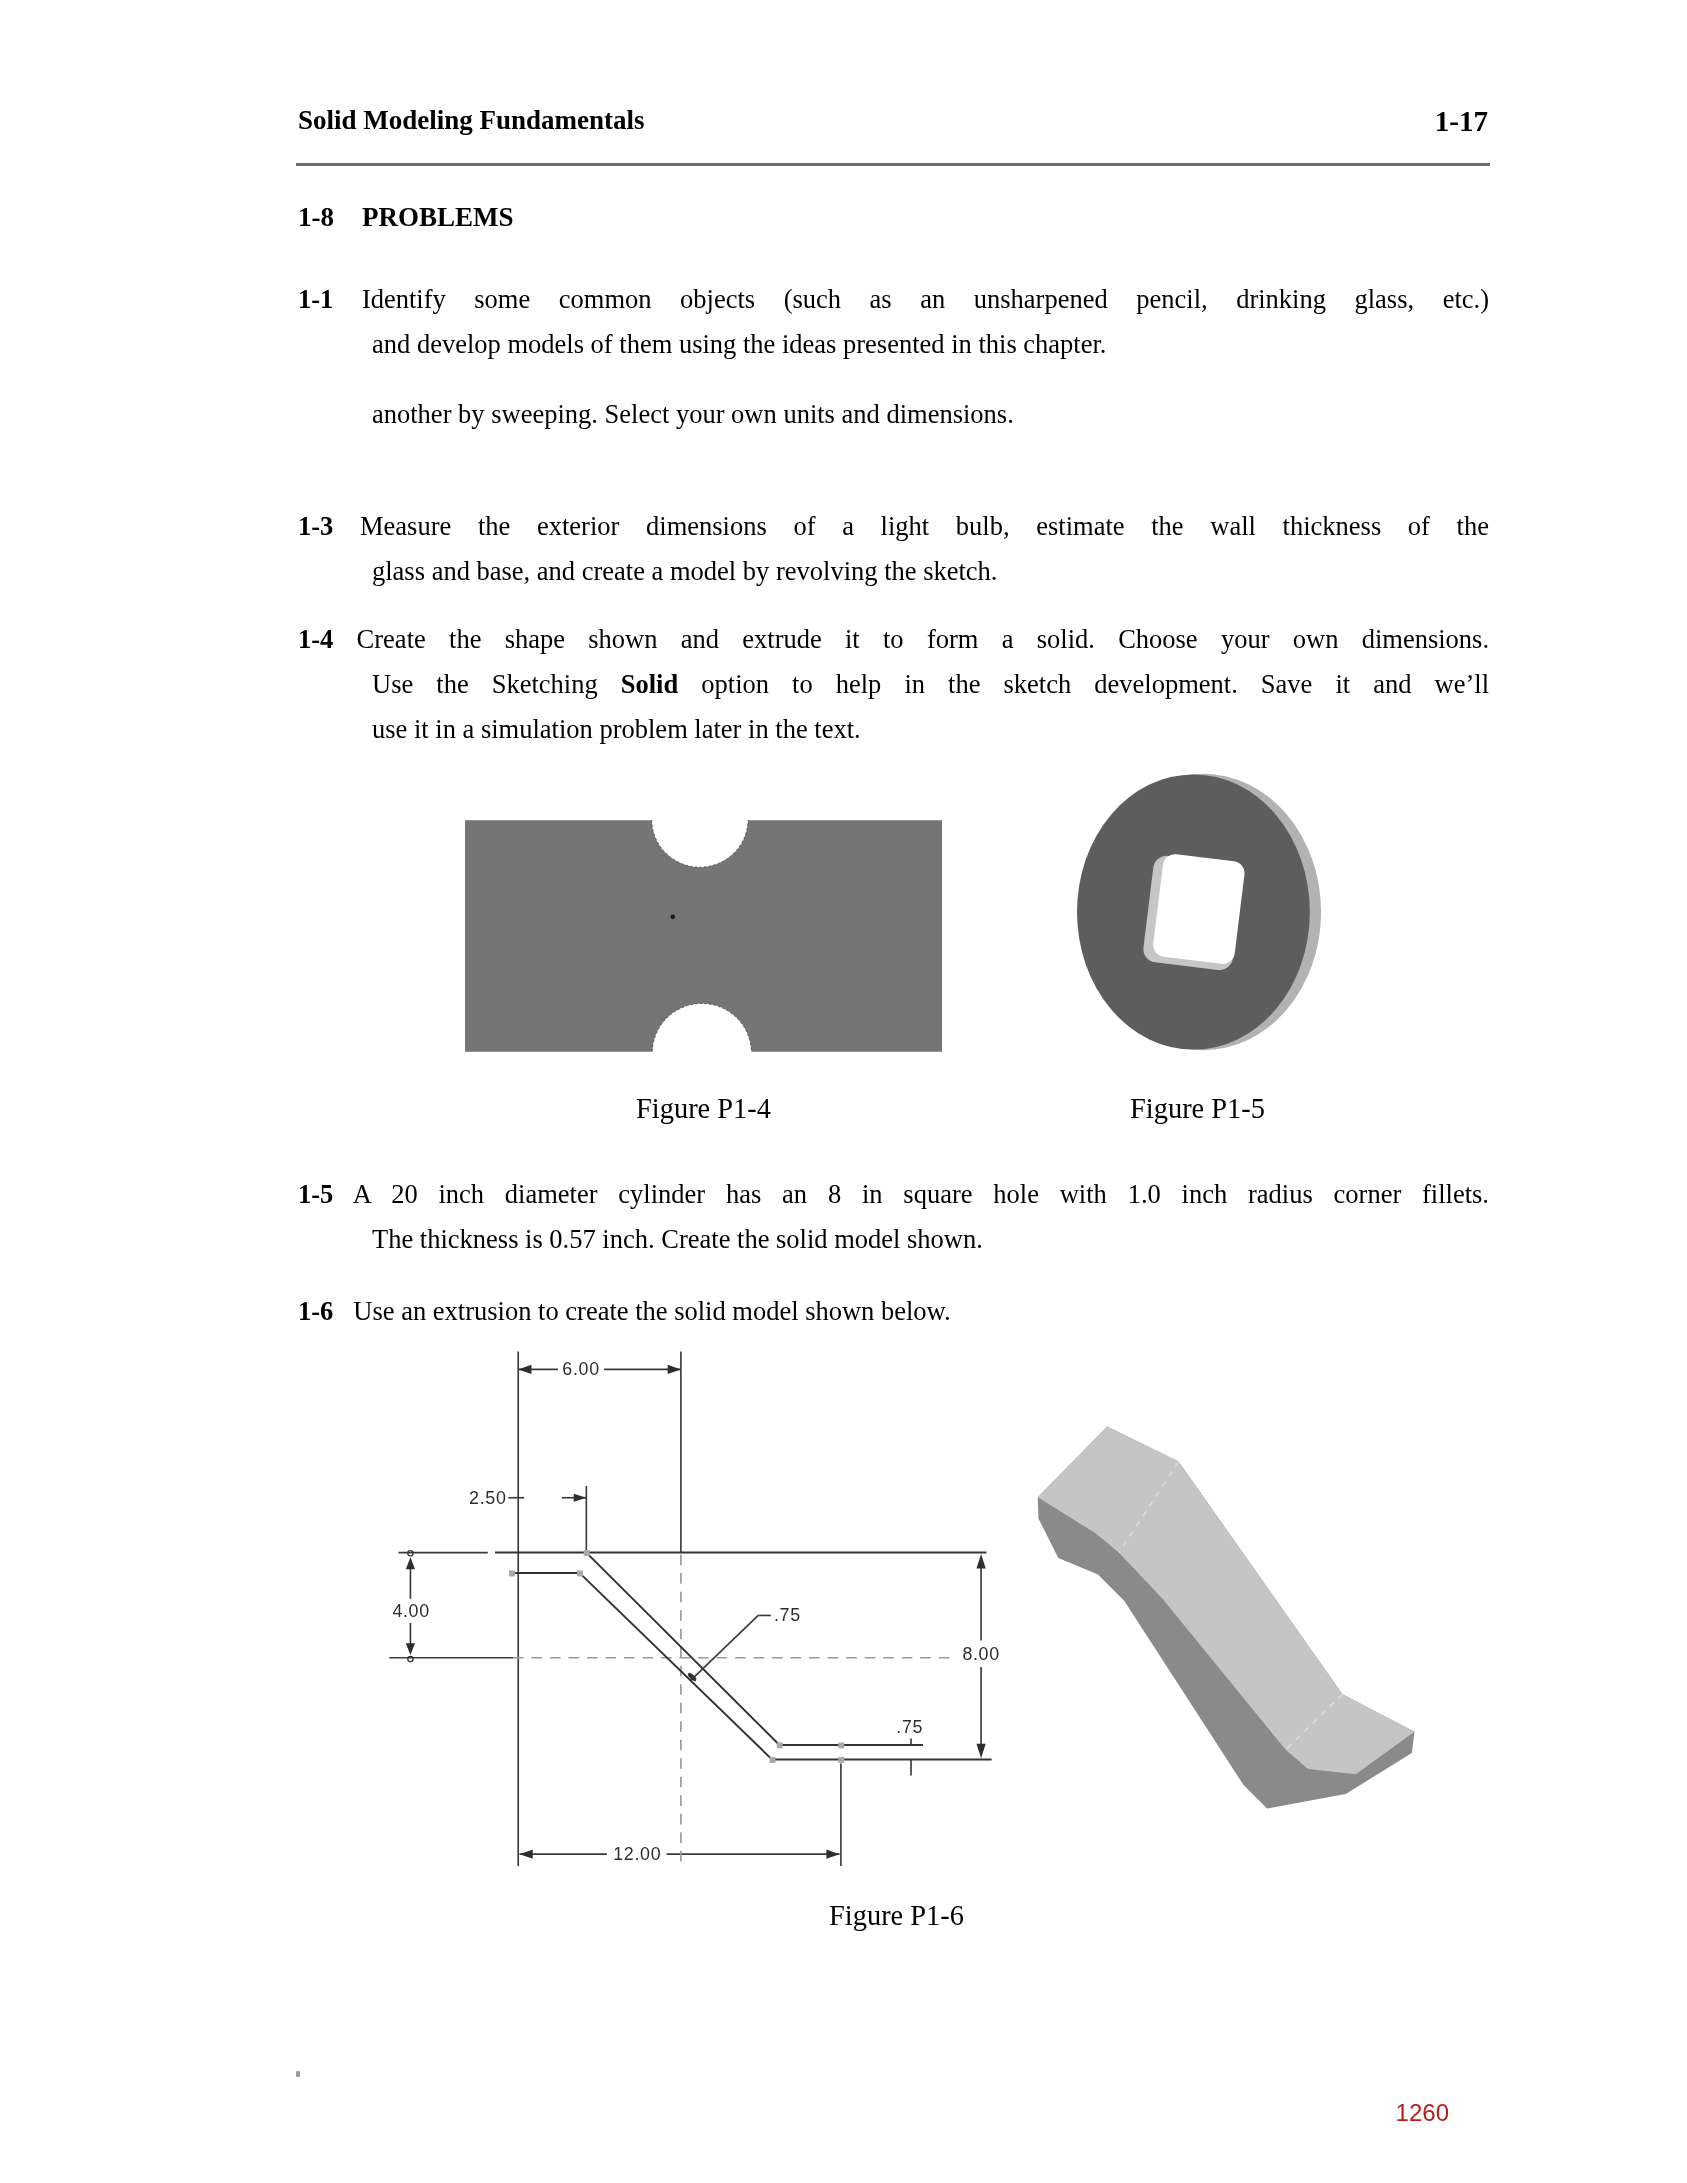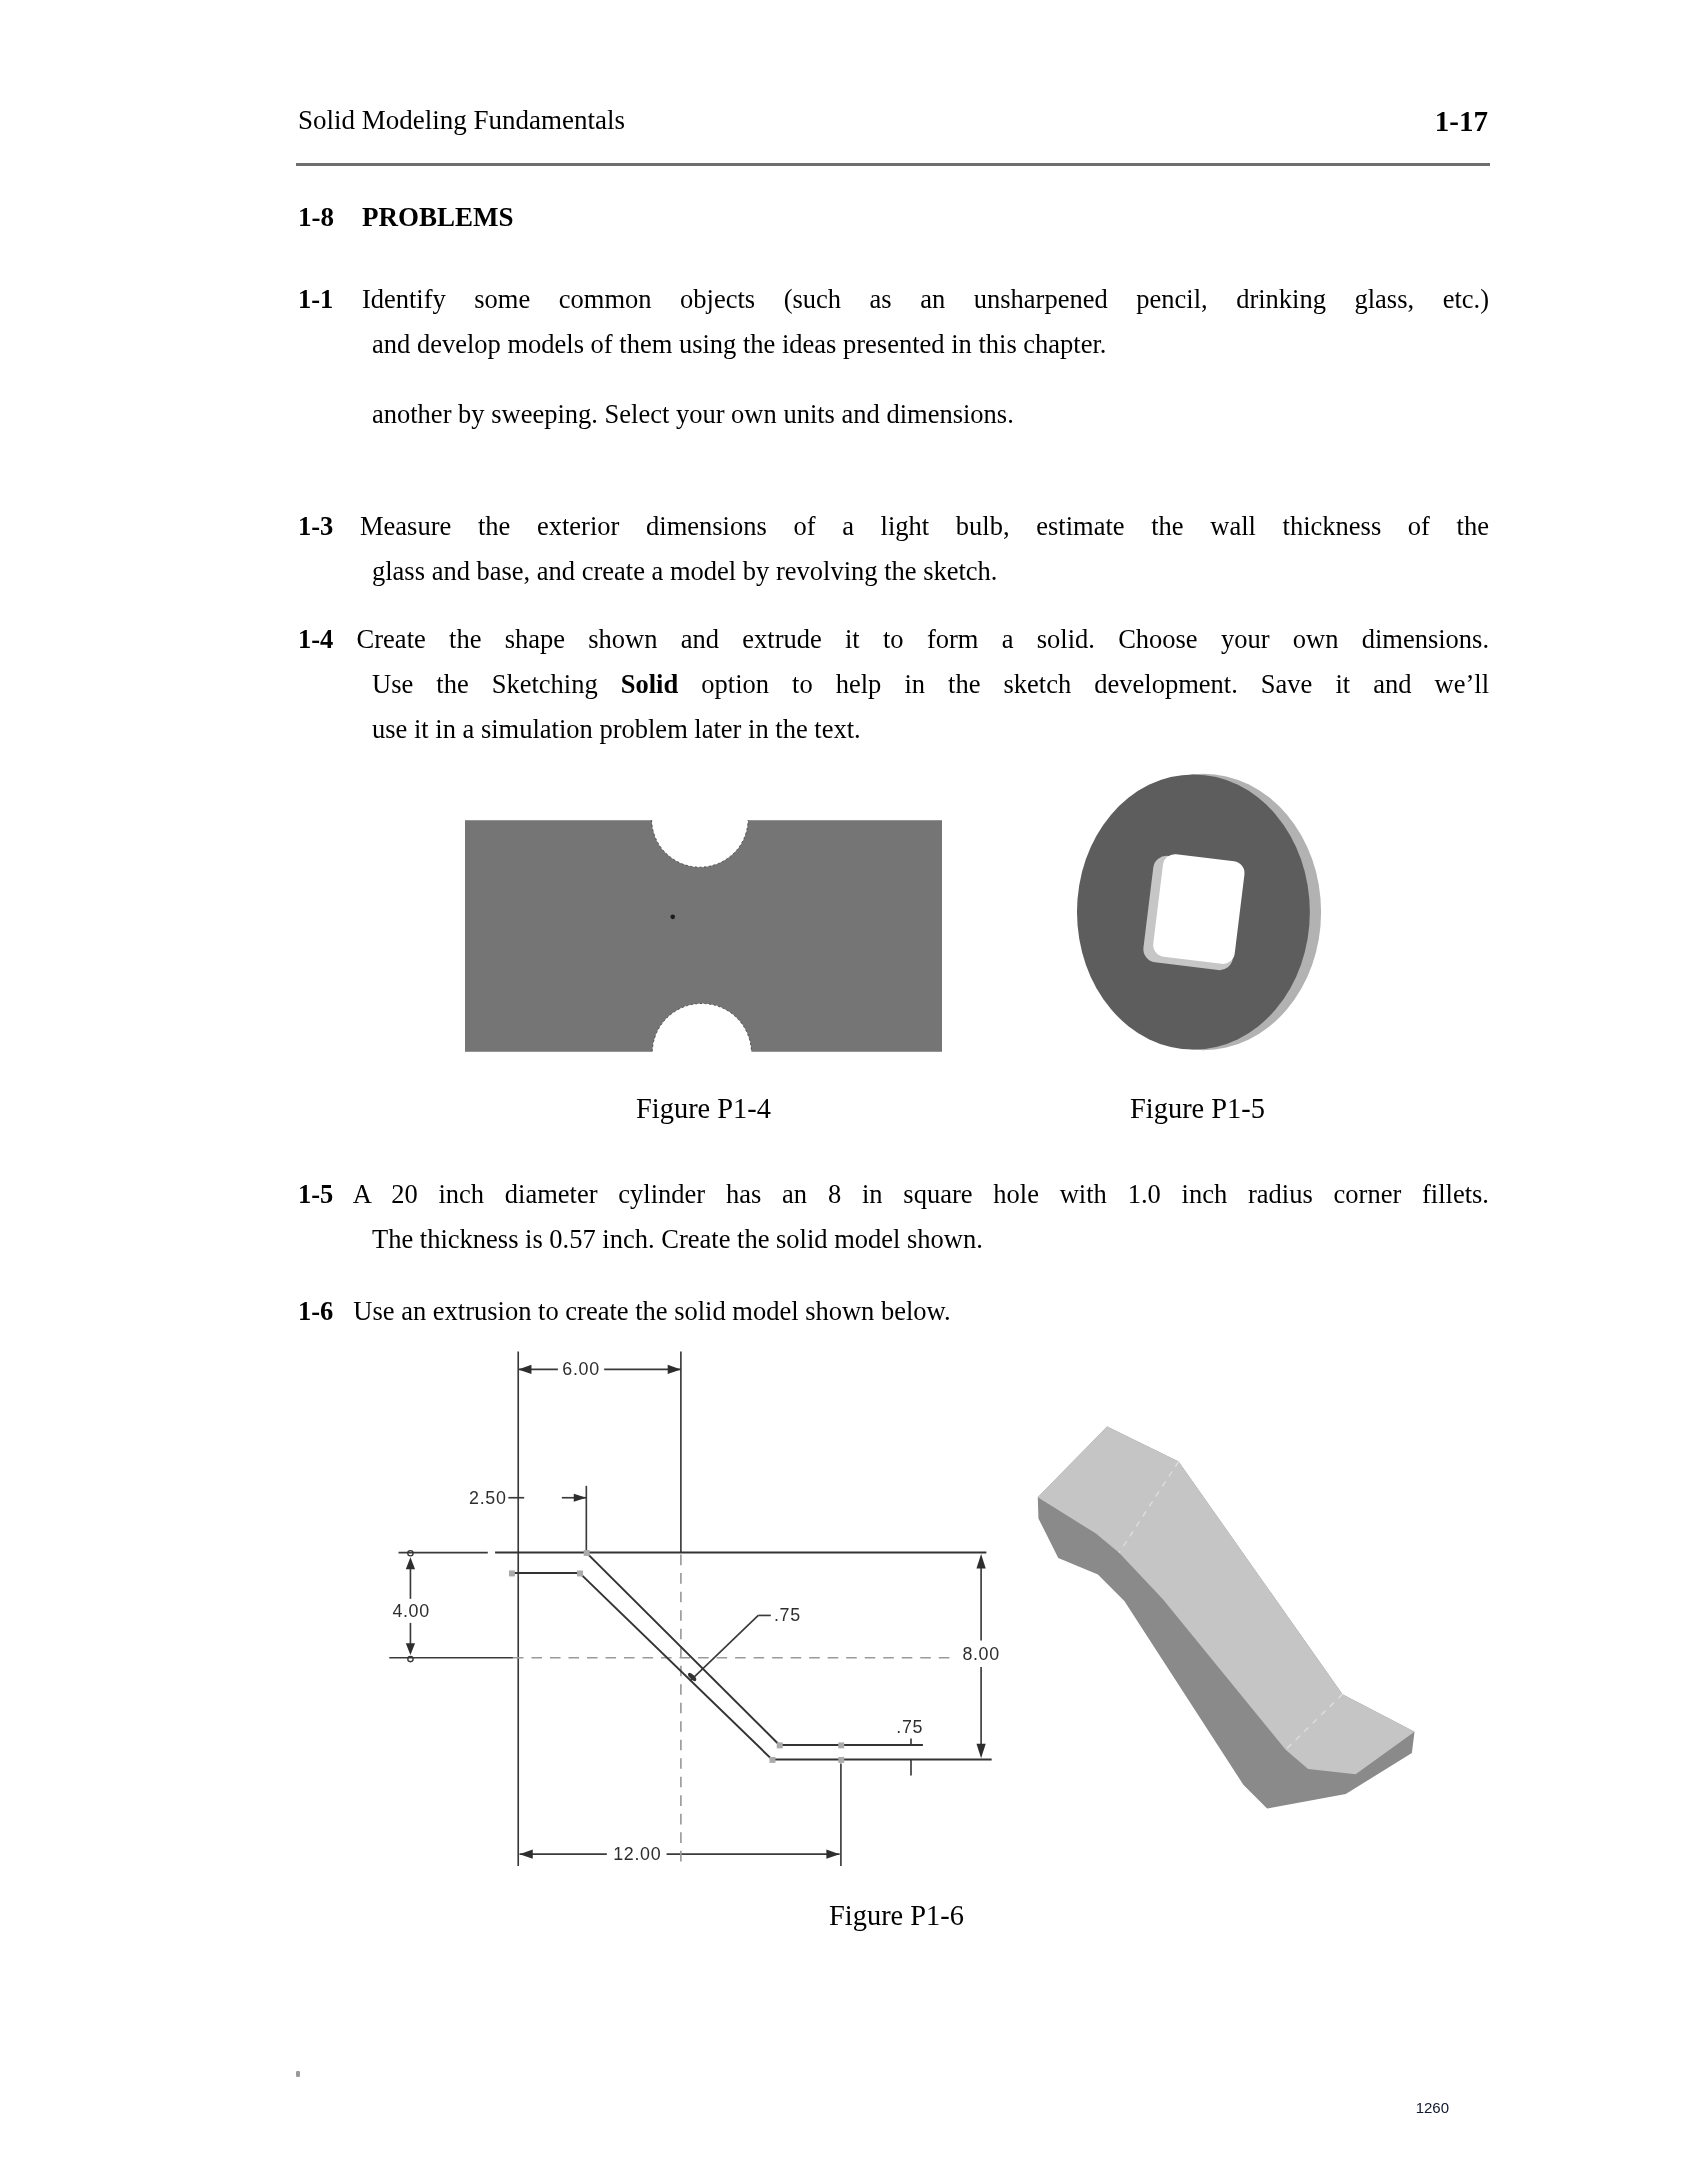--- a/index.html
+++ b/index.html
@@ -6,38 +6,38 @@
   .page{
     position:relative;
     width:1687px;height:2183px;
     background:#ffffff;
     font-family:"Liberation Serif", serif;
     color:#000;
     overflow:hidden;
   }
   .abs{position:absolute;}
   
-  .hdr-left{left:298px;top:105px;font-size:27px;font-weight:normal;}
+  .hdr-left{left:298px;top:105px;font-size:27px;font-weight:bold;}
   .hdr-right{left:1290px;top:105px;width:198px;text-align:right;font-size:29px;font-weight:bold;}
   .hdr-rule{left:296px;top:163px;width:1194px;height:3.3px;background:#6e6e6e;}
   
   .sec-head{left:298px;top:202px;font-size:27px;font-weight:bold;}
   .sec-head .gap{display:inline-block;width:28px;}
   
   .para{left:298px;width:1191px;font-size:26.5px;line-height:45px;}
   .pline{white-space:nowrap;}
   .pline.just{white-space:normal;text-align:justify;text-align-last:justify;}
   .pline .pnum{font-weight:bold;}
   .pline.cont{padding-left:74px;}
   .p6text{margin-left:20px;}
   
   .figcap{font-size:28.4px;font-weight:normal;text-align:center;}
   
   .footer-num{left:1224px;top:2099px;width:225px;text-align:right;
-    font-family:"Liberation Sans", sans-serif;font-size:15px;color:#0f172a;}
+    font-family:"Liberation Sans", sans-serif;font-size:24px;color:#b91c1c;}
   .speck{left:296px;top:2071px;width:4px;height:6px;background:#9a9a9a;border-radius:1.3px;}
   svg{display:block;}
   .dimtext{font-family:"Liberation Sans", sans-serif;font-size:27px;fill:#2e2e2e;letter-spacing:1px;}
 </style>
 </head>
 <body>
 
 <div class="page">
 
   <div class="abs hdr-left">Solid Modeling Fundamentals</div>

